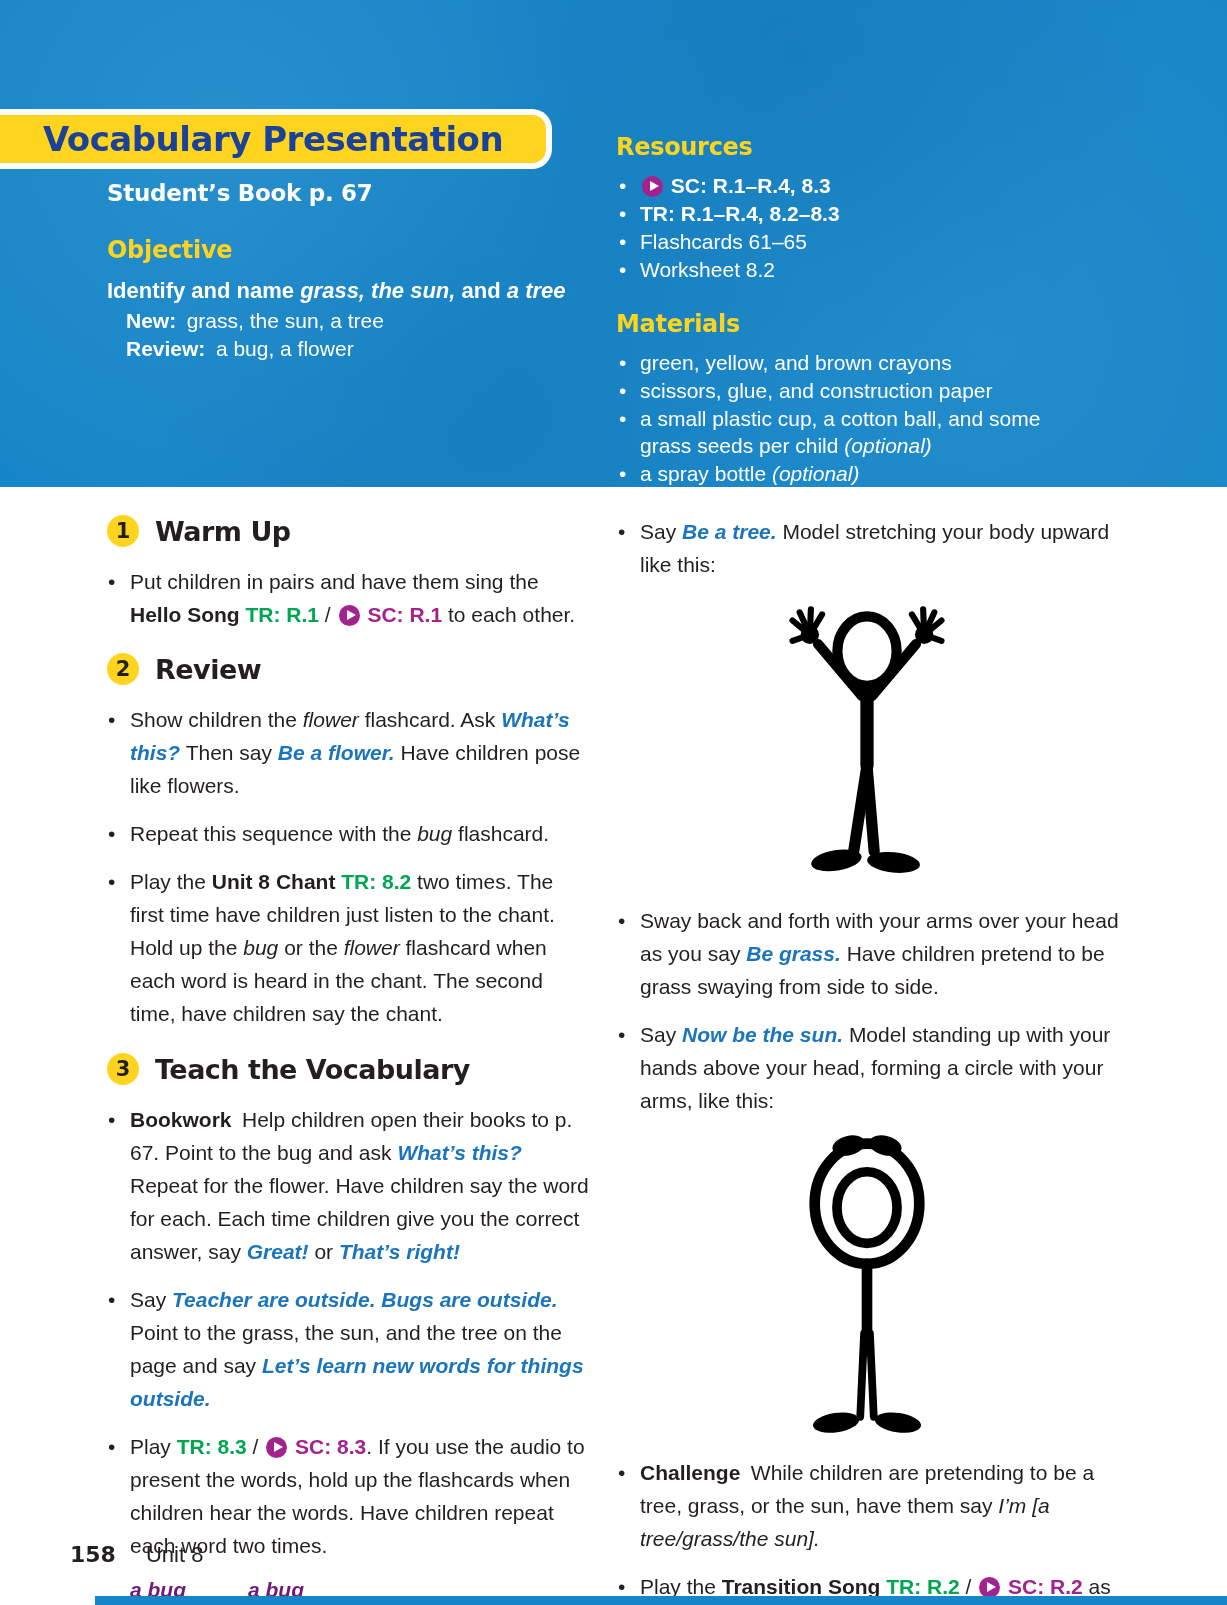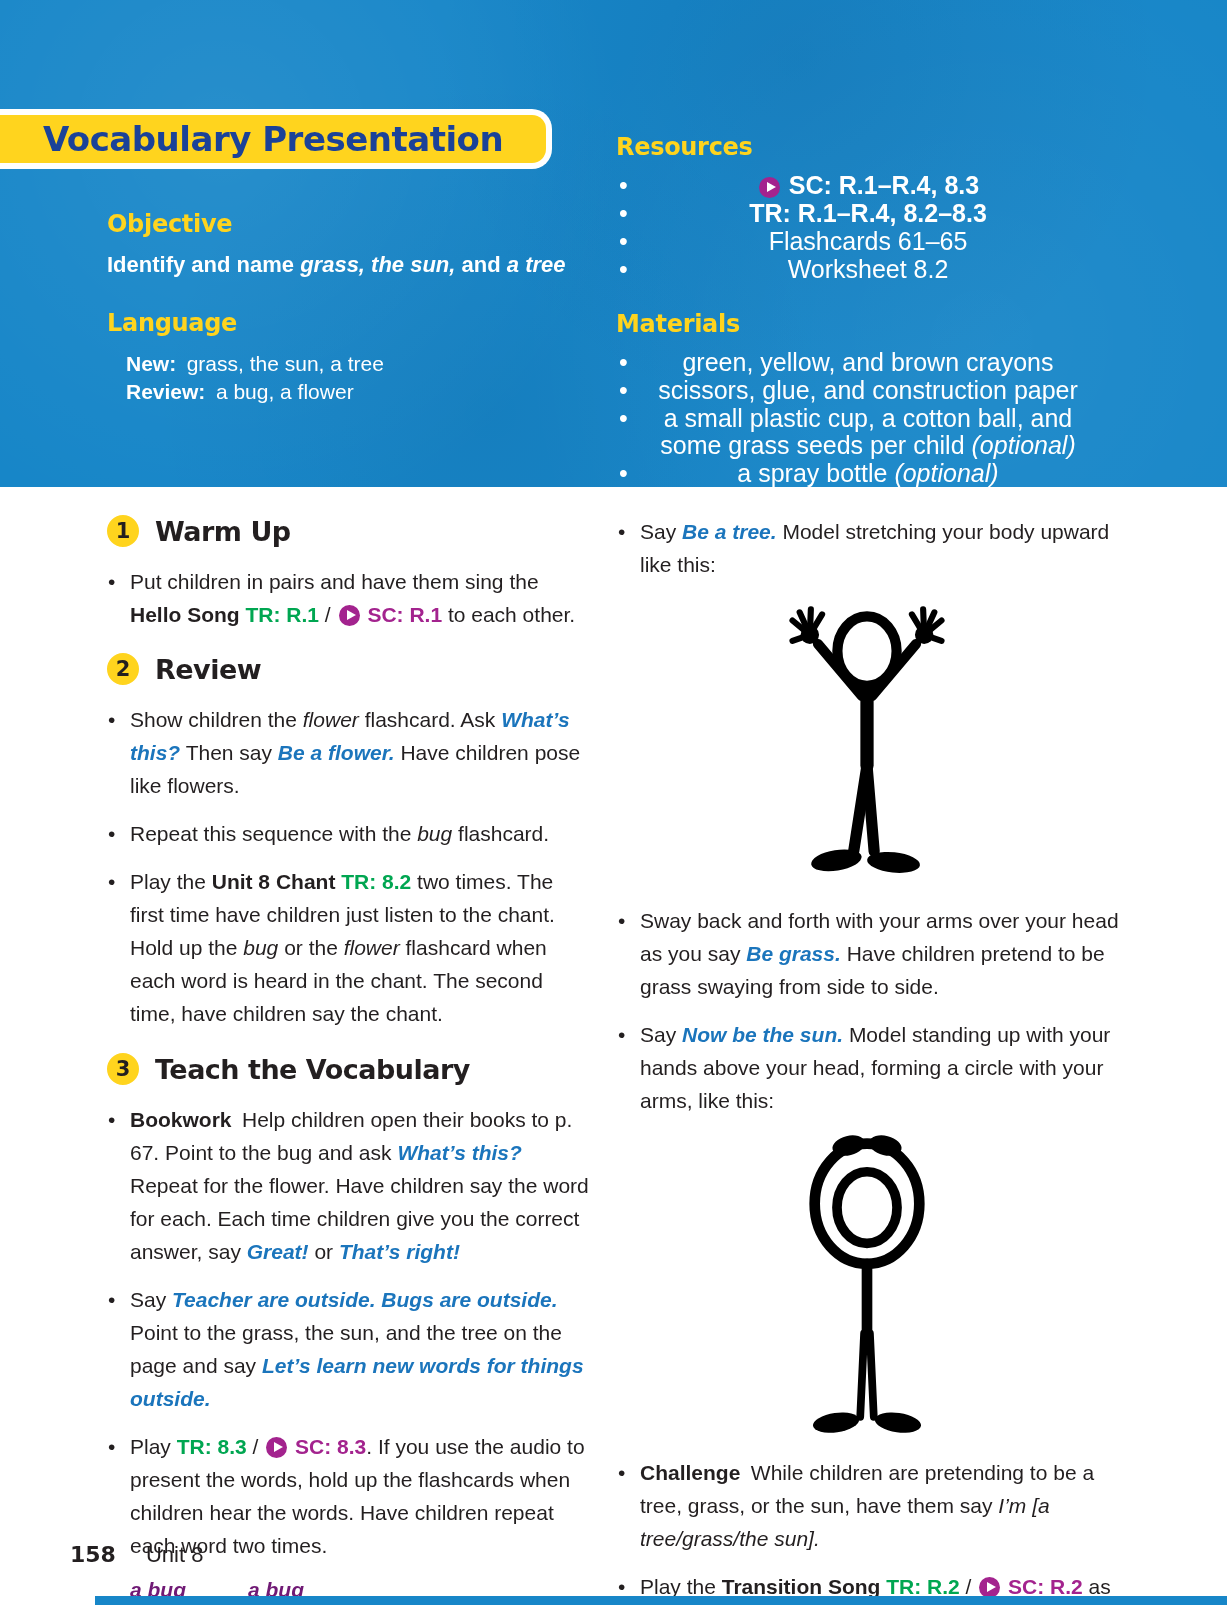--- a/index.html
+++ b/index.html
@@ -39,21 +39,21 @@
   .sb-line { color:#fff; font-weight:bold; font-size:23px;
              font-family:"DejaVu Sans", sans-serif; letter-spacing:-0.3px; }
   .ylabel  { color:#ffd41e; font-weight:bold; font-size:24px;
              font-family:"DejaVu Sans", sans-serif; letter-spacing:-0.3px; }
   .banner-left .ylabel  { margin-top:30px; margin-bottom:13px; }
   .banner-right .ylabel { margin-bottom:11px; }
   .obj-text { color:#fff; font-weight:bold; font-size:22px; line-height:28px; }
   .lang-block { color:#fff; font-size:21px; line-height:28px; margin-top:2px; }
   .lang-line .seg-b { font-weight:bold;margin-left:19px; }
 
-  ul.blist { list-style:none; color:#fff; font-size:25px; line-height:27px;text-align:center; }
+  ul.blist { list-style:none; color:#fff; font-size:21px; line-height:27px; }
   ul.blist li { position:relative; padding-left:24px; margin-bottom:1px; }
   ul.blist li::before { content:"\2022"; position:absolute; left:3px; color:#fff; }
   .banner-right .materials-list { margin-top:0; }
   .banner-right .mat-label { margin-top:27px; }
 
   
   .col-left  { position:absolute; left:104px; top:512px; width:486px; }
   .col-right { position:absolute; left:614px; top:515px; width:505px; }
 
   .section-head { display:flex; align-items:center; gap:13px; margin-bottom:15px; }
@@ -116,23 +116,23 @@
 </style>
 </head>
 <body>
 
 <header class="banner">
   <div class="title-bar">
     <h1>Vocabulary Presentation</h1>
   </div>
 
   <div class="banner-left">
+    <div class="sb-line">Student’s Book p. 67</div>
     <div class="ylabel">Objective</div>
     <p class="obj-text"><span>Identify and name </span><span class="seg-i">grass, the sun,</span><span> and </span><span class="seg-i">a tree</span></p>
-    <div class="ylabel">Language</div>
     <div class="lang-block">
       <div class="lang-line"><span class="seg-b">New:</span><span> grass, the sun, a tree</span></div>
       <div class="lang-line"><span class="seg-b">Review:</span><span> a bug, a flower</span></div>
     </div>
   </div>
 
   <div class="banner-right">
     <div class="ylabel">Resources</div>
     <ul class="blist">
       <li><span class="play-icon"></span><span class="seg-b"> SC: R.1–R.4, 8.3</span></li>

